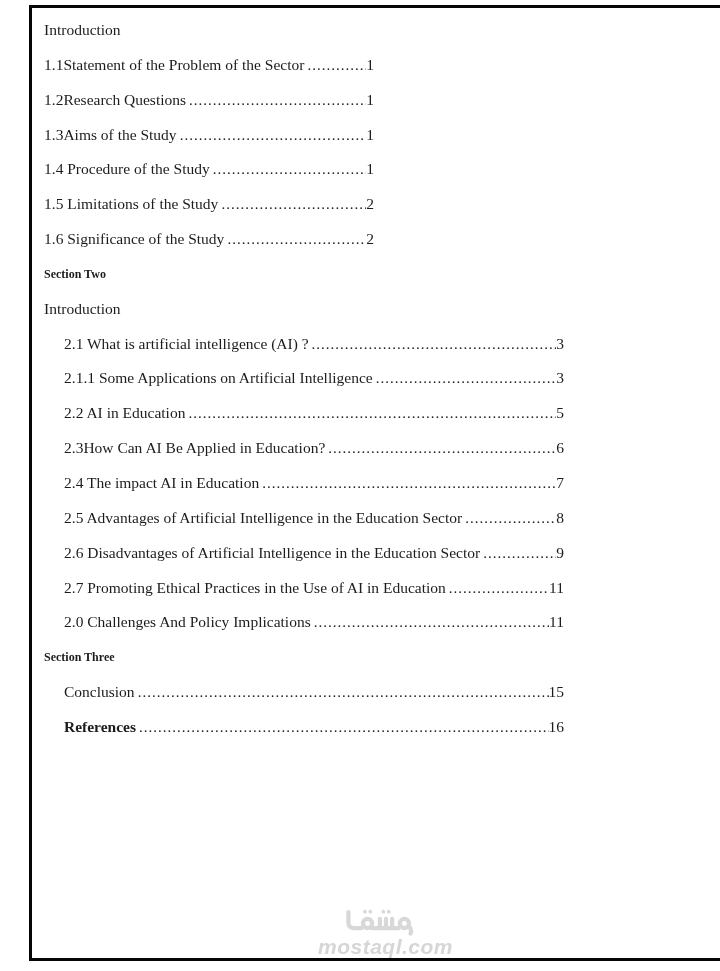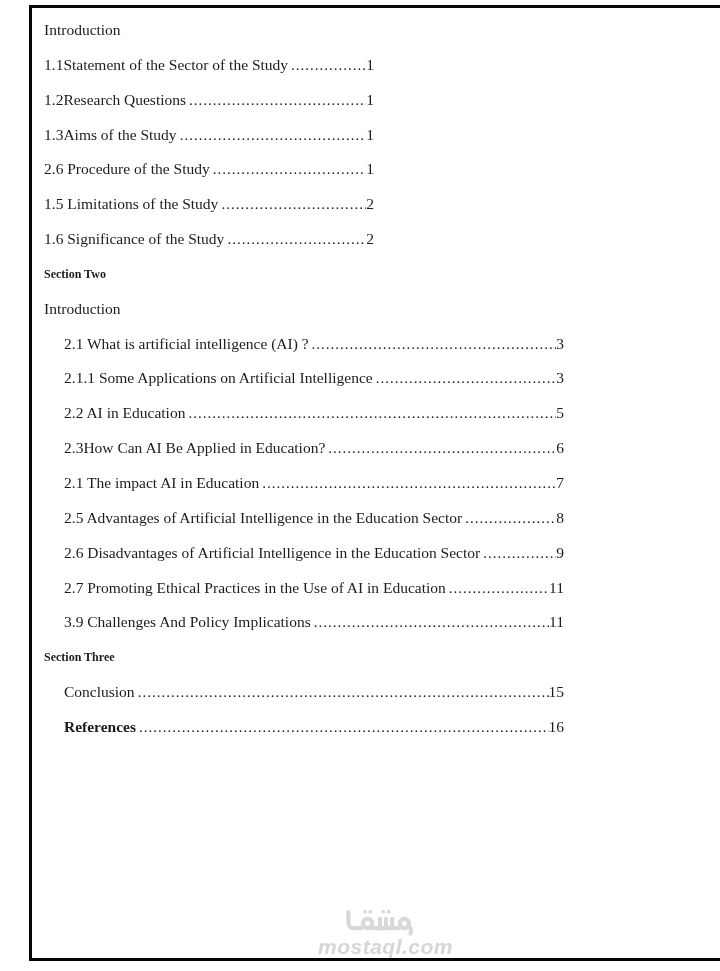--- a/index.html
+++ b/index.html
@@ -80,36 +80,36 @@
 </head>
 <body>
 
 <div class="page-frame">
 
   <div class="toc" id="toc">
       <div class="row heading">
         <span class="label">Introduction</span>
       </div>
       <div class="row entry w-short">
-        <span class="label">1.1Statement of the Sector of the Study</span>
+        <span class="label">1.1Statement of the Problem of the Sector</span>
         <span class="dots">............................................................................................................................................................................................................................</span>
         <span class="pnum">1</span>
       </div>
       <div class="row entry w-short">
         <span class="label">1.2Research Questions</span>
         <span class="dots">............................................................................................................................................................................................................................</span>
         <span class="pnum">1</span>
       </div>
       <div class="row entry w-short">
         <span class="label">1.3Aims of the Study</span>
         <span class="dots">............................................................................................................................................................................................................................</span>
         <span class="pnum">1</span>
       </div>
       <div class="row entry w-short">
-        <span class="label">2.6 Procedure of the Study</span>
+        <span class="label">1.4 Procedure of the Study</span>
         <span class="dots">............................................................................................................................................................................................................................</span>
         <span class="pnum">1</span>
       </div>
       <div class="row entry w-short">
         <span class="label">1.5 Limitations of the Study</span>
         <span class="dots">............................................................................................................................................................................................................................</span>
         <span class="pnum">2</span>
       </div>
       <div class="row entry w-short">
         <span class="label">1.6 Significance of the Study</span>
@@ -136,41 +136,41 @@
         <span class="label">2.2 AI in Education</span>
         <span class="dots">............................................................................................................................................................................................................................</span>
         <span class="pnum">5</span>
       </div>
       <div class="row entry w-long">
         <span class="label">2.3How Can AI Be Applied in Education?</span>
         <span class="dots">............................................................................................................................................................................................................................</span>
         <span class="pnum">6</span>
       </div>
       <div class="row entry w-long">
-        <span class="label">2.1 The impact AI in Education</span>
+        <span class="label">2.4 The impact AI in Education</span>
         <span class="dots">............................................................................................................................................................................................................................</span>
         <span class="pnum">7</span>
       </div>
       <div class="row entry w-long">
         <span class="label">2.5 Advantages of Artificial Intelligence in the Education Sector</span>
         <span class="dots">............................................................................................................................................................................................................................</span>
         <span class="pnum">8</span>
       </div>
       <div class="row entry w-long">
         <span class="label">2.6 Disadvantages of Artificial Intelligence in the Education Sector</span>
         <span class="dots">............................................................................................................................................................................................................................</span>
         <span class="pnum">9</span>
       </div>
       <div class="row entry w-long">
         <span class="label">2.7 Promoting Ethical Practices in the Use of AI in Education</span>
         <span class="dots">............................................................................................................................................................................................................................</span>
         <span class="pnum">11</span>
       </div>
       <div class="row entry w-long">
-        <span class="label">3.9 Challenges And Policy Implications</span>
+        <span class="label">2.0 Challenges And Policy Implications</span>
         <span class="dots">............................................................................................................................................................................................................................</span>
         <span class="pnum">11</span>
       </div>
       <div class="row heading bold">
         <span class="label">Section Three</span>
       </div>
       <div class="row entry w-long">
         <span class="label">Conclusion</span>
         <span class="dots">............................................................................................................................................................................................................................</span>
         <span class="pnum">15</span>

